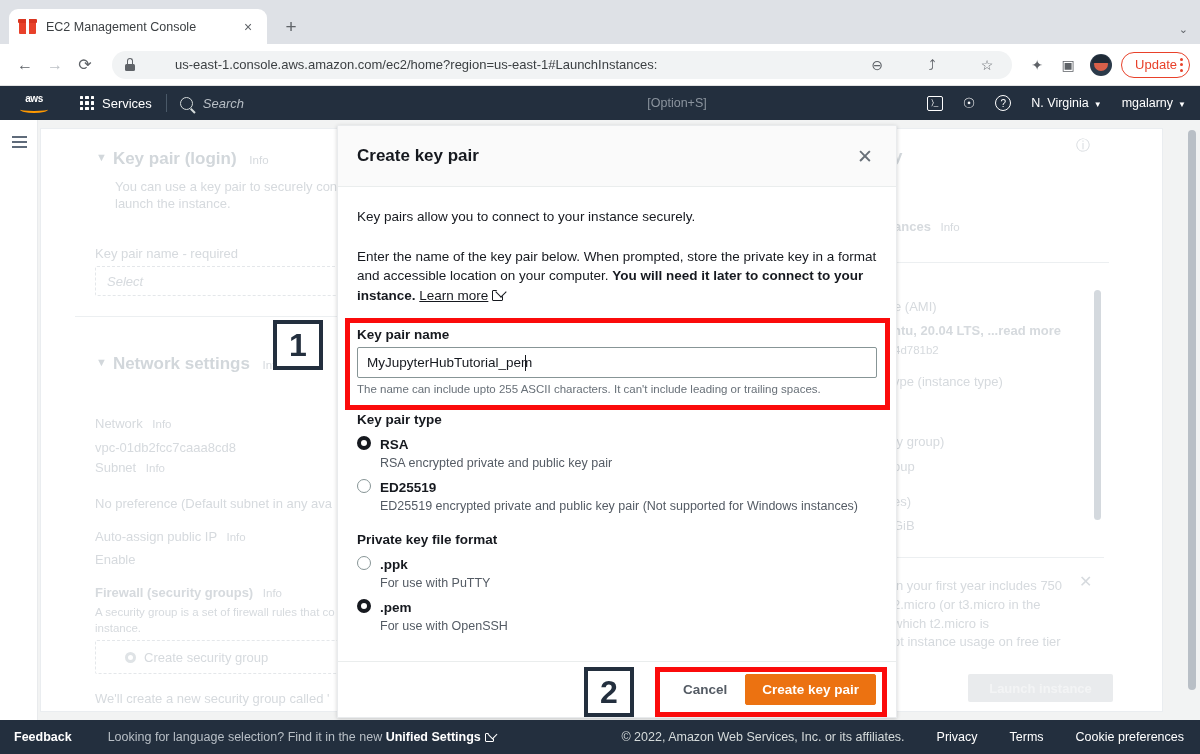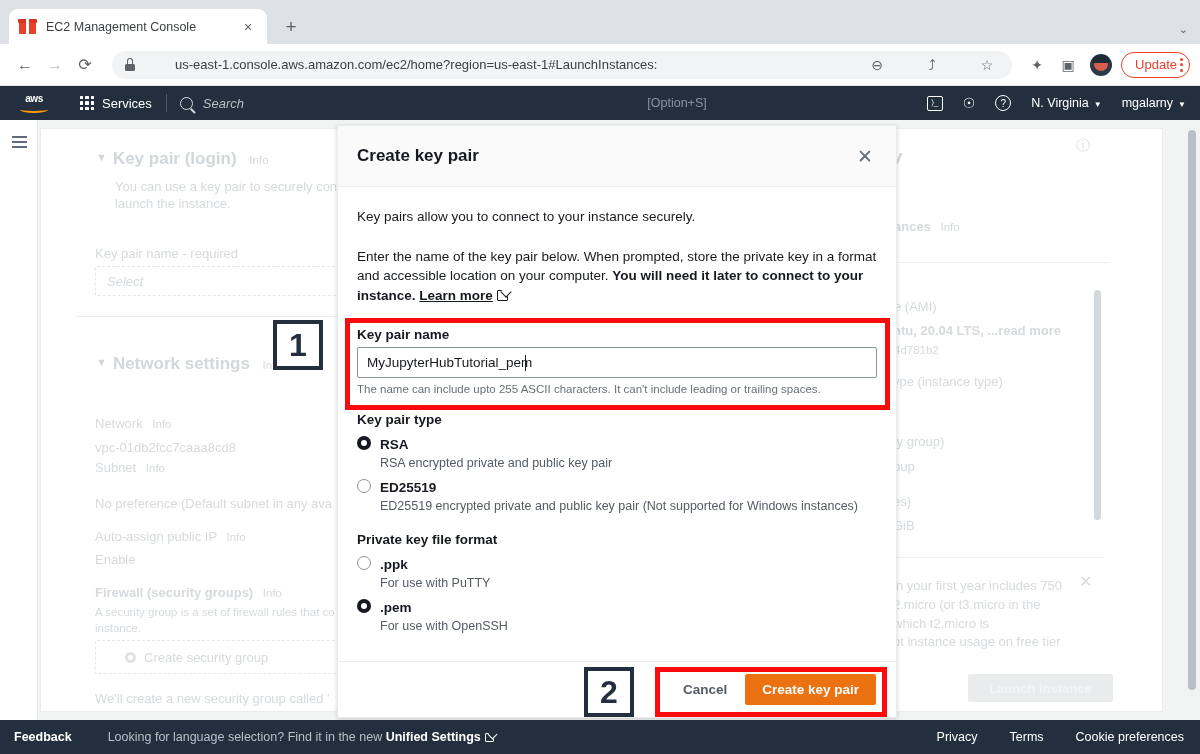--- a/index.html
+++ b/index.html
@@ -273,21 +273,21 @@
   .modal-body {
     flex: 1 1 auto; padding: 20px 19px 0 19px; overflow: hidden;
     position: relative;
   }
   .body-p {
     font-size: 13.5px; color: #16191f; line-height: 1.45;
   }
   .body-p.mt { margin-top: 20px; }
   .bold { font-weight: bold; }
   .link {
-    color: #16191f; text-decoration: underline; font-weight: bold;
+    color: #16191f; text-decoration: underline; font-weight: normal;
   }
   .ext-icon {
     display: inline-block; width: 11px; height: 11px;
     border: 1.4px solid #16191f; border-radius: 1px;
     position: relative; margin-left: 4px; vertical-align: -1px;
   }
   .ext-icon::after {
     content: ""; position: absolute; right: -3px; top: -3px;
     width: 7px; height: 7px; background: #ffffff;
     border-left: 1.4px solid #16191f; border-bottom: 1.4px solid #16191f;
@@ -635,19 +635,20 @@
 
   <div class="annot-box" style="left:655px; top:667px; width:232px; height:50px;"></div>
   <div class="annot-num" style="left:584px; top:667px; width:50px; height:50px;">2</div>
 
   <div class="aws-footer">
     <span class="footer-feedback">Feedback</span>
     <span class="footer-lang">
       <span>Looking for language selection? Find it in the new </span><b>Unified Settings</b><span class="footer-ext"></span>
     </span>
     <span class="footer-right">
+      <span class="footer-copy">© 2022, Amazon Web Services, Inc. or its affiliates.</span>
       <span class="footer-link">Privacy</span>
       <span class="footer-link">Terms</span>
       <span class="footer-link">Cookie preferences</span>
     </span>
   </div>
 
 </div>
 
 </body></html>

